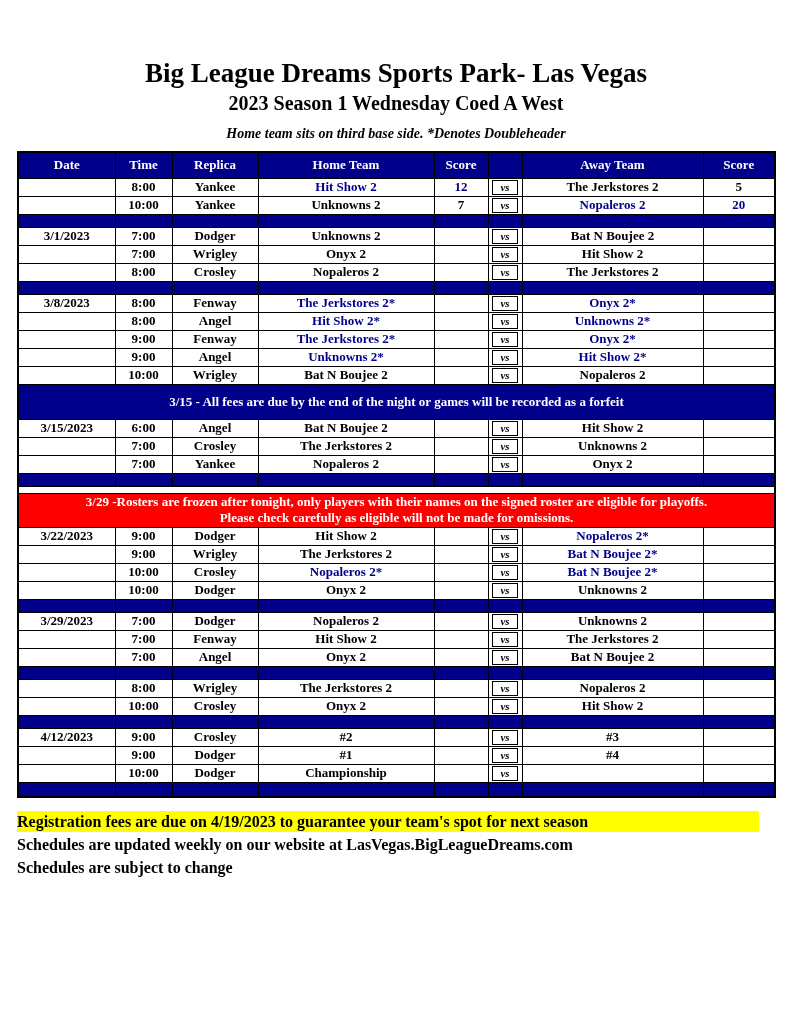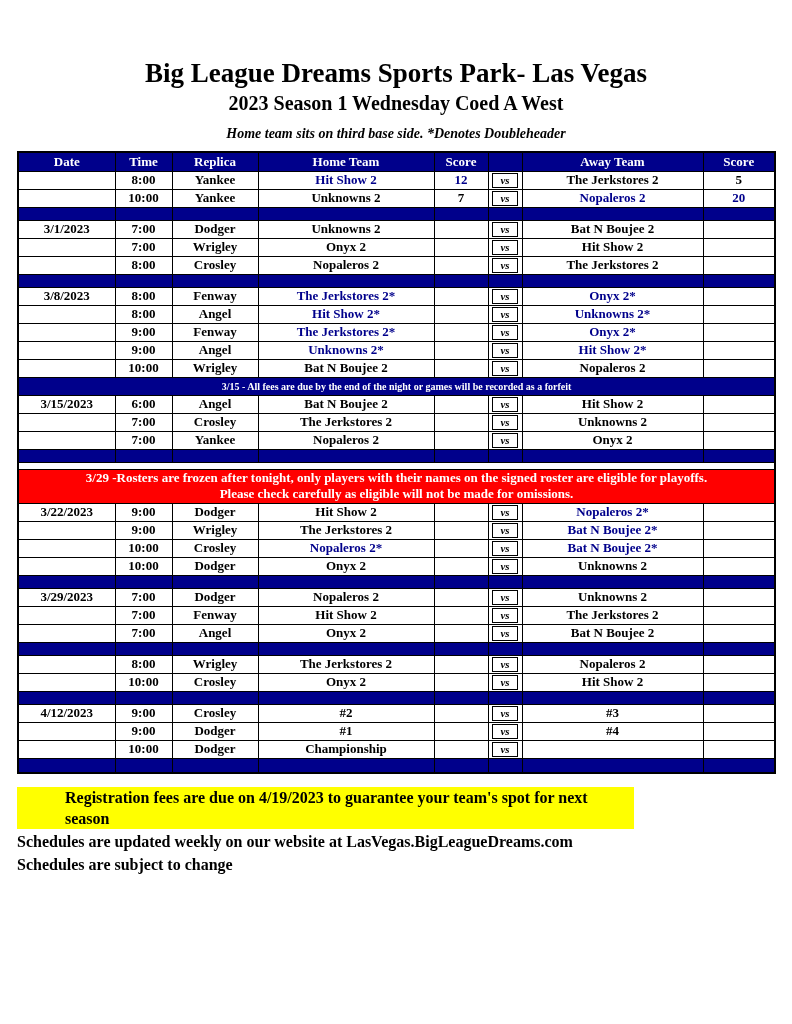--- a/index.html
+++ b/index.html
@@ -22,42 +22,42 @@
 
   table.schedule{
     border-collapse:collapse;table-layout:fixed;
     width:757px;margin:9px 0 0 17px;border:2px solid #000;
   }
   .schedule th,.schedule td{
     border:1px solid #000;padding:0 2px;font-weight:bold;font-size:13px;
     text-align:center;vertical-align:middle;overflow:hidden;white-space:nowrap;
   }
   .schedule th{
-    background:var(--navy);color:#ffffff;height:19px;font-size:13px;
+    background:var(--navy);color:#ffffff;height:26px;font-size:13px;
   }
   tr.game td{height:18px;background:#ffffff;}
   td.bg-yellow{background:var(--yellow);color:var(--navy);}
   td.bg-cyan{background:var(--cyan);color:var(--navy);}
   td.vs-col{background:var(--navy);padding:0;}
   .vs-box{
     width:26px;height:15px;margin:0 auto;background:#ffffff;border:1px solid #000;
     font-style:italic;font-weight:bold;font-size:11px;line-height:13px;text-align:center;
   }
   td.sep{background:var(--navy);height:13px;}
   td.gap{border-left:none;border-right:none;background:#ffffff;height:7px;}
   td.banner-navy{
-    background:var(--navy);color:#ffffff;height:18px;font-size:10px;
+    background:var(--navy);color:#ffffff;height:35px;font-size:13px;
   }
   td.banner-red{
     background:var(--red);color:#ffffff;height:34px;font-size:13px;line-height:16px;
     white-space:normal;
   }
   .footer{margin:13px 0 0 17px;font-size:16px;font-weight:bold;}
   .footer .line{line-height:21px;margin-bottom:2px;}
-  .footer .line.highlight{background:var(--yellow);width:617px;padding-left:48px;}
+  .footer .line.highlight{background:var(--yellow);width:742px;}
 </style>
 </head>
 <body>
 
 <div class="page-header">
   <div class="title">Big League Dreams Sports Park- Las Vegas</div>
   <div class="subtitle">2023 Season 1 Wednesday Coed A West</div>
   <div class="note">Home team sits on third base side.  *Denotes Doubleheader</div>
 </div>
 

